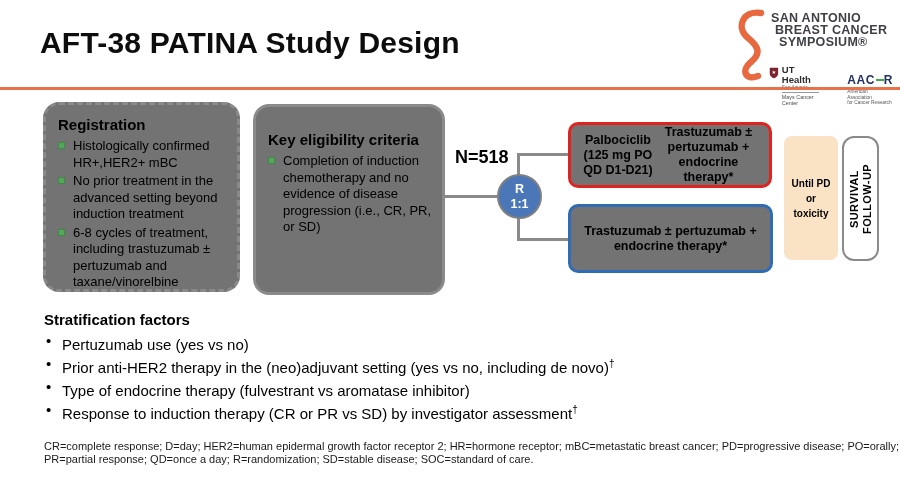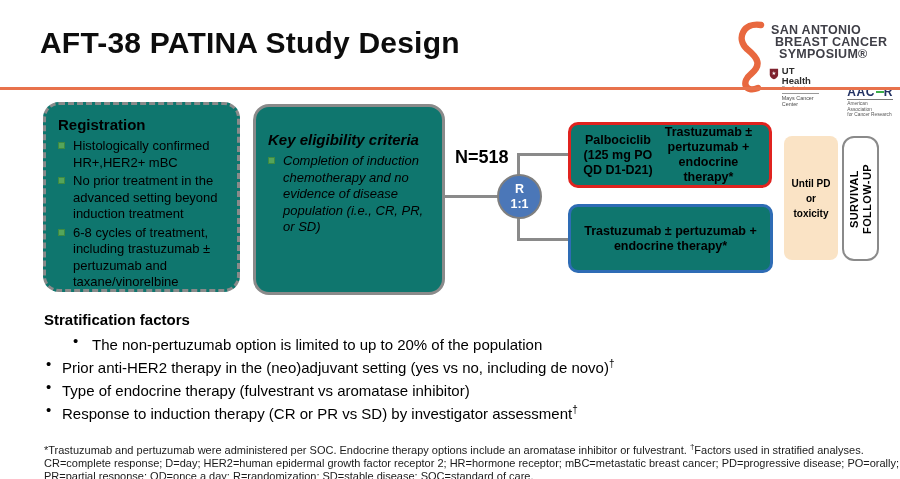--- a/index.html
+++ b/index.html
@@ -13,47 +13,46 @@
   
   .page-title {
     position: absolute; left: 40px; top: 26px;
     font-size: 30px; font-weight: 700; color: #0d0d0d;
     letter-spacing: 0.2px;
   }
   .header-rule {
     position: absolute; left: 0; top: 87px; width: 900px; height: 3px;
     background: #e8724c;
   }
-  .logo { position: absolute; left: 733px; top: 18px; width: 160px; height: 78px; }
+  .logo { position: absolute; left: 733px; top: 6px; width: 160px; height: 78px; }
   .ribbon { position: absolute; left: 0; top: 2px; }
   .logo-lines { position: absolute; left: 38px; top: 6px; color: #3f3f47; font-weight: 600; font-size: 12.5px; line-height: 12px; letter-spacing: 0.3px; white-space: nowrap; }
   .logo-lines .l2 { padding-left: 4px; }
   .logo-lines .l3 { padding-left: 8px; }
-  .partners { position: absolute; left: 36px; top: 48px; display: flex; gap: 28px; align-items: flex-start; }
+  .partners { position: absolute; left: 36px; top: 48px; display: flex; gap: 28px; align-items: flex-end; }
   .ut-block { display: flex; gap: 3px; align-items: flex-start; }
   .ut-texts { display: flex; flex-direction: column; }
   .ut-name { font-size: 9.5px; font-weight: 700; color: #2d2d2d; line-height: 10px; }
   .ut-city { font-size: 4.8px; color: #555; line-height: 6px; }
   .ut-center { font-size: 5.4px; color: #4a4a4a; border-top: 0.5px solid #999; padding-top: 1px; margin-top: 1px; line-height: 6px; }
   .aacr-block { display: flex; flex-direction: column; margin-top: 20px; }
   .aacr-acronym { font-size: 12px; font-weight: 800; color: #223163; line-height: 12px; letter-spacing: 0.5px; display: flex; align-items: center; }
   .aacr-dash { display: inline-block; width: 8px; height: 2.5px; background: #3bae49; margin: 0 0 0 1px; }
   .aacr-sub { border-top: 0.7px solid #777; margin-top: 1px; padding-top: 1px; font-size: 4.8px; color: #555; line-height: 5.5px; }
   
-  .box { position: absolute; background: #0f766e; }
+  .box { position: absolute; background: #737373; }
   .registration-box {
     left: 43px; top: 102px; width: 197px; height: 190px;
     border: 3px dashed #8a8a8a; border-radius: 16px;
     padding: 11px 8px 0 12px;
   }
   .eligibility-box {
     left: 253px; top: 104px; width: 192px; height: 191px;
     border: 3px solid #8a8a8a; border-radius: 16px;
     padding: 24px 8px 0 12px;
-    font-style: italic;
   }
   .box-title { font-size: 15px; font-weight: 700; margin-bottom: 5px; color: #000; }
   .gbullet { display: flex; gap: 8px; margin-bottom: 2px; }
   .gsq { flex: 0 0 auto; width: 7px; height: 7px; background: #55a55a; border: 1px solid #3d8a42; margin-top: 4px; }
   .gtext { font-size: 13px; line-height: 1.27; color: #000; }
   .n-label { position: absolute; left: 455px; top: 147px; font-size: 18px; font-weight: 700; color: #000; }
   
   .conn { position: absolute; background: #8a8a8a; }
   .conn-main   { left: 444px; top: 195px; width: 56px; height: 3px; }
   .conn-up-v   { left: 517px; top: 153px; width: 3px;  height: 32px; }
@@ -159,21 +158,21 @@
     <div class="gbullet">
       <span class="gsq"></span>
       <span class="gtext">6-8 cycles of treatment, including trastuzumab ± pertuzumab and taxane/vinorelbine</span>
     </div>
   </div>
 
   <div class="box eligibility-box">
     <div class="box-title">Key eligibility criteria</div>
     <div class="gbullet">
       <span class="gsq"></span>
-      <span class="gtext">Completion of induction chemotherapy and no evidence of disease population (i.e., CR, PR, or SD)</span>
+      <span class="gtext">Completion of induction chemotherapy and no evidence of disease progression (i.e., CR, PR, or SD)</span>
     </div>
   </div>
 
   <div class="conn conn-main"></div>
   <div class="conn conn-up-v"></div>
   <div class="conn conn-up-h"></div>
   <div class="conn conn-down-v"></div>
   <div class="conn conn-down-h"></div>
 
   <div class="n-label">N=518</div>
@@ -197,25 +196,24 @@
   </div>
   <div class="survival-box">
     <div class="survival-text">
       <div>SURVIVAL</div>
       <div>FOLLOW-UP</div>
     </div>
   </div>
 
   <div class="strat">
     <div class="strat-title">Stratification factors</div>
-    <div class="strat-item lvl2"><span>The non-pertuzumab option is limited to up to 20% of the population</span><sup></sup></div>
+    <div class="strat-item lvl1"><span>Pertuzumab use (yes vs no)</span><sup></sup></div>
     <div class="strat-item lvl1"><span>Prior anti-HER2 therapy in the (neo)adjuvant setting (yes vs no, including de novo)</span><sup>†</sup></div>
     <div class="strat-item lvl1"><span>Type of endocrine therapy (fulvestrant vs aromatase inhibitor)</span><sup></sup></div>
     <div class="strat-item lvl1"><span>Response to induction therapy (CR or PR vs SD) by investigator assessment</span><sup>†</sup></div>
   </div>
 
   <div class="footnotes">
-    <div><span>*Trastuzumab and pertuzumab were administered per SOC. Endocrine therapy options include an aromatase inhibitor or fulvestrant. </span><sup>†</sup><span>Factors used in stratified analyses.</span></div>
     <div>CR=complete response; D=day;  HER2=human epidermal growth factor receptor 2; HR=hormone receptor; mBC=metastatic breast cancer; PD=progressive disease; PO=orally;</div>
     <div>PR=partial response; QD=once a day; R=randomization; SD=stable disease; SOC=standard of care.</div>
   </div>
 
 </div>
 
 </body></html>

